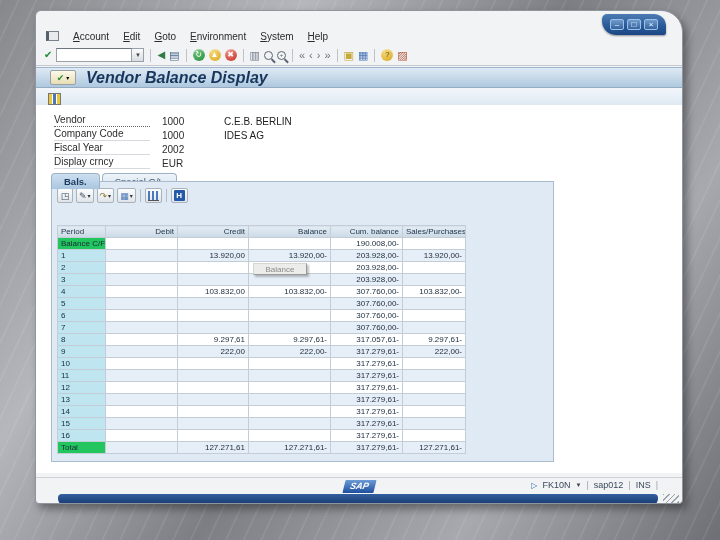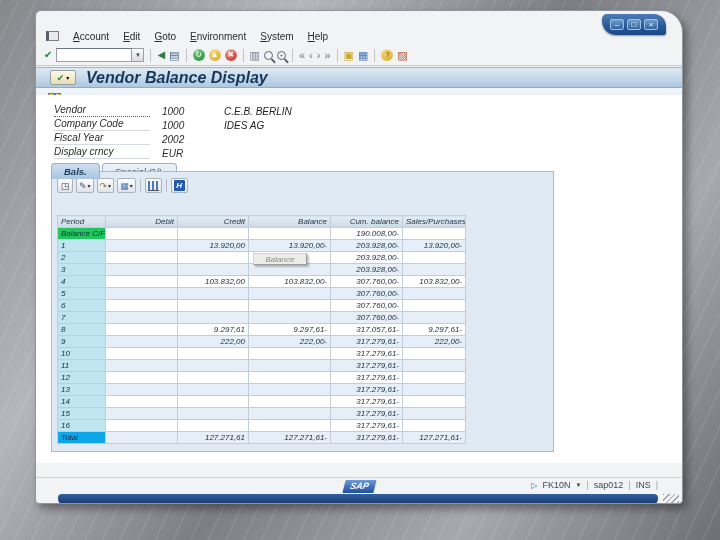--- a/index.html
+++ b/index.html
@@ -70,21 +70,21 @@
   .title-text { font-size:16px; font-weight:bold; font-style:italic; color:#17365c; }
 
   
   .apptoolbar { position:absolute; left:0; top:78px; width:100%; height:20px;
     background:linear-gradient(180deg,#f0f5fa,#dbe7f1); border-bottom:1px solid #c2cfdb;
     display:flex; align-items:center; padding-left:12px; }
   .chart-ico { width:13px; height:12px; border:1px solid #777;
     background:linear-gradient(90deg,#e8c83a 0 3px,#fff 3px 4px,#4a78b8 4px 7px,#fff 7px 8px,#e8c83a 8px 11px,#fff 11px); }
 
   
-  .screen { position:absolute; left:0; top:84px; width:100%; height:368px; background:#fff;font-style:italic; }
+  .screen { position:absolute; left:0; top:94px; width:100%; height:368px; background:#fff; }
 
   .fields { position:absolute; left:18px; top:8px; }
   .frow { display:flex; align-items:flex-end; height:14px; font-size:10px; color:#2b2b2b; }
   .flabel { width:96px; border-bottom:1px solid #d6dade; padding-bottom:1px; }
   .frow.dotted .flabel { border-bottom:1px dotted #666; }
   .fvalue { width:62px; padding-left:12px; }
   .fdesc { padding-left:12px; color:#222; }
 
   
   .tabstrip { position:absolute; left:15px; top:60px; display:flex; align-items:flex-end; gap:2px; }
@@ -115,21 +115,21 @@
   col.c0{width:48px} col.c1{width:72px} col.c2{width:71px} col.c3{width:82px} col.c4{width:72px} col.c5{width:63px}
   th,td { border:1px solid #c3cdd8; height:12px; font-size:8px; font-weight:normal;
     overflow:hidden; white-space:nowrap; padding:0 3px; }
   thead th { background:linear-gradient(180deg,#e3ecf4,#cbd9e6); color:#24384c; text-align:right; }
   thead th:first-child { text-align:left; }
   td.num { text-align:right; color:#1a2a3a; }
   td.per { background:#bfe5f0; color:#1a2a3a; text-align:left; }
   tbody tr:nth-child(even) td.num { background:#e6eef7; }
   tr.cf td.per { background:#22c55e; }
   tr.total td.num { background:#d3e2ef; }
-  tr.total td.per { background:#0ea5e9; }
+  tr.total td.per { background:#22c55e; }
 
   
   .qtip { position:absolute; left:196px; top:38px; width:54px; height:12px; z-index:5;
     background:#ececea; border:1px solid #9a9a96; border-top-color:#d5d5d2; border-left-color:#d5d5d2;
     box-shadow:2px 2px 2px rgba(0,0,0,.25); font-size:8px; color:#8a8a86; text-align:center; line-height:11px; }
 
   
   .statusbar { position:absolute; left:0; top:466px; width:100%; height:17px;
     background:#f2f3f5; border-top:1px solid #cfd3d8; display:flex; align-items:center; font-size:9px; color:#3a4a5c; }
   .saplogo { position:absolute; left:308px; top:2px; padding:1px 6px 2px; transform:skewX(-14deg);

